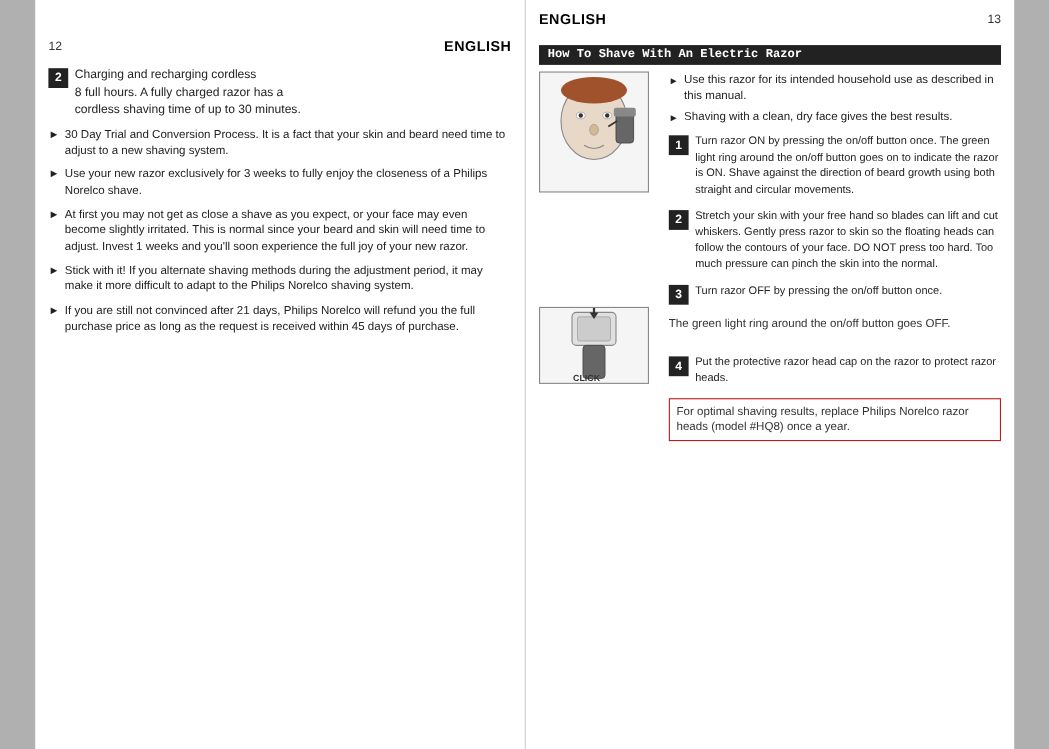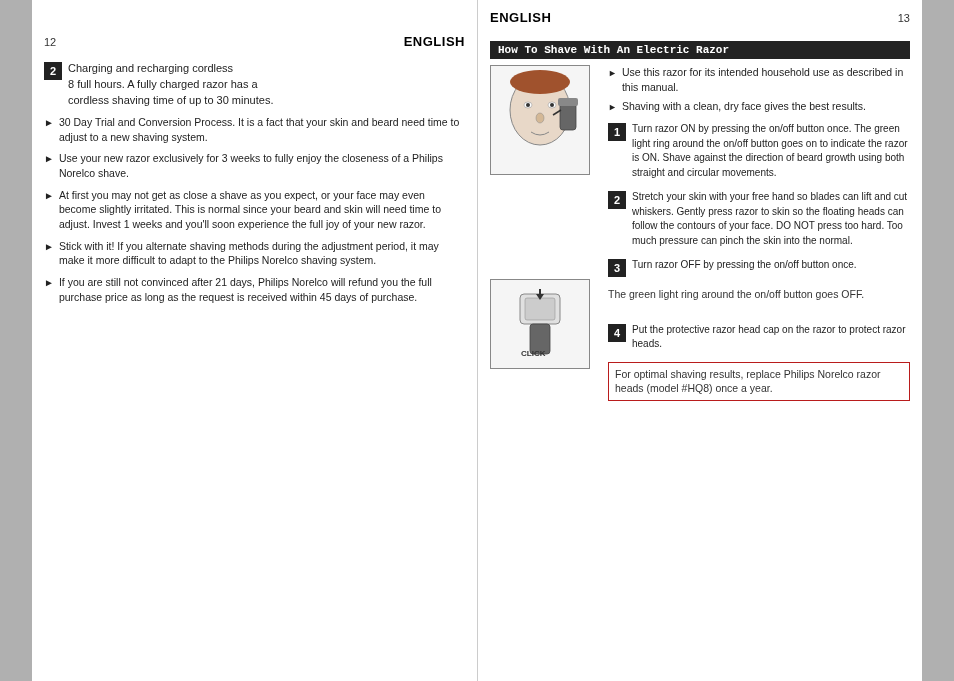--- a/index.html
+++ b/index.html
@@ -195,21 +195,21 @@
       background: #f5f5f5;
       display: flex;
       align-items: center;
       justify-content: center;
       overflow: hidden;
       margin-bottom: 8px;
     }
 
     .illustration-box-small {
       width: 100px;
-      height: 90px;
+      height: 70px;
       border: 1px solid #888;
       background: #f5f5f5;
       display: flex;
       align-items: center;
       justify-content: center;
       overflow: hidden;
     }
 
     .step-row {
       display: flex;

